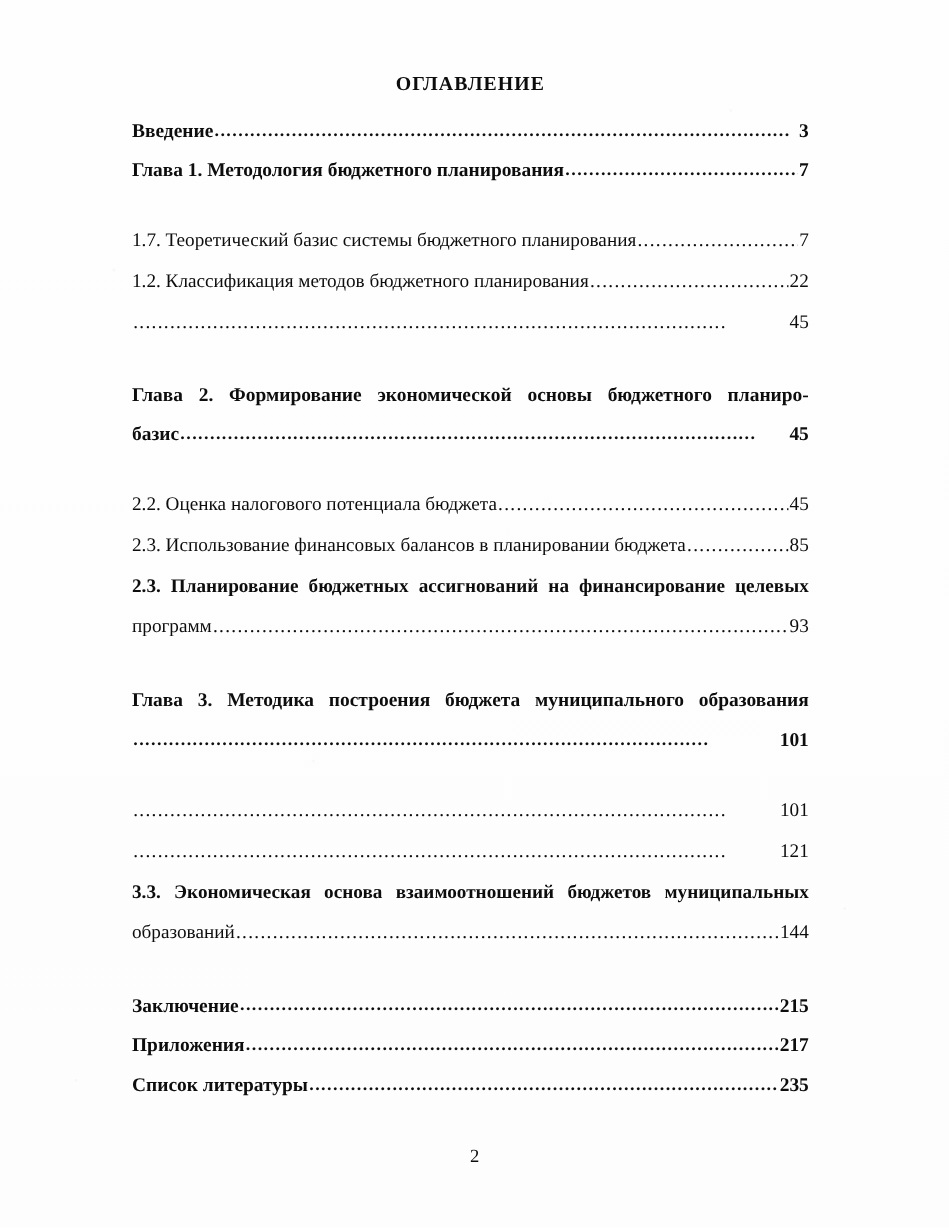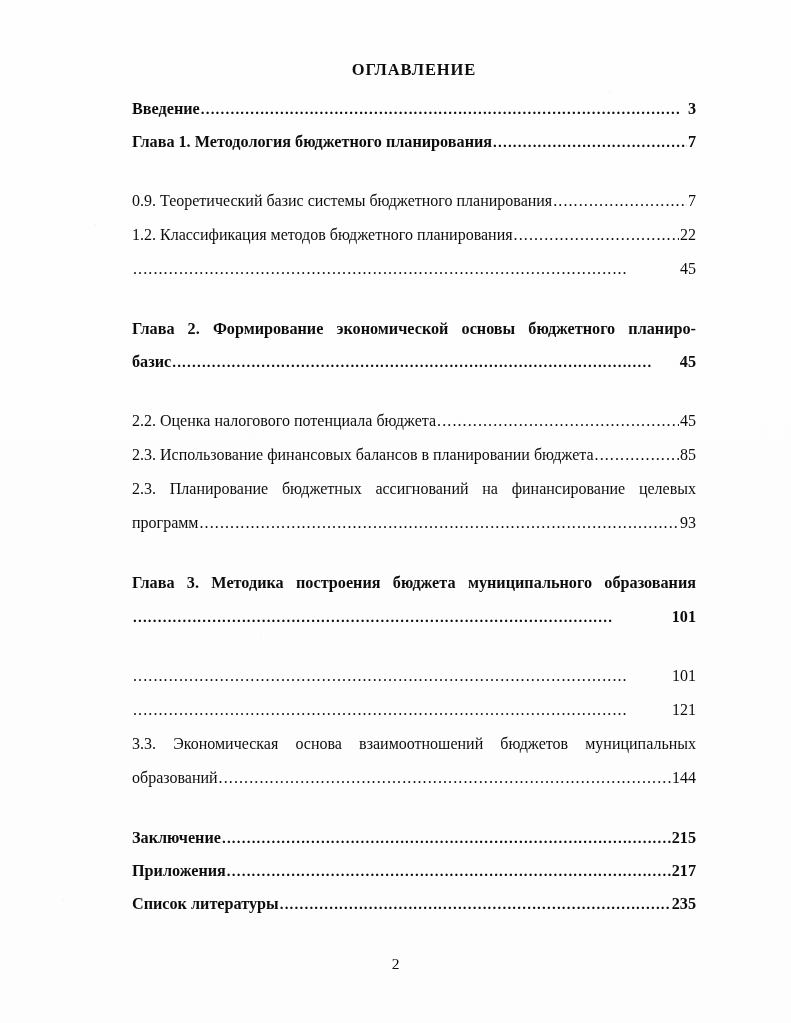--- a/index.html
+++ b/index.html
@@ -26,21 +26,21 @@
       radial-gradient(circle at 77% 9%,  rgba(0,0,0,0.02) 0 1px, transparent 1.6px),
       radial-gradient(circle at 33% 62%, rgba(0,0,0,0.018) 0 1px, transparent 1.6px),
       radial-gradient(circle at 89% 74%, rgba(0,0,0,0.02) 0 1px, transparent 1.6px),
       radial-gradient(circle at 8%  88%, rgba(0,0,0,0.018) 0 1px, transparent 1.6px),
       radial-gradient(circle at 58% 41%, rgba(0,0,0,0.015) 0 1px, transparent 1.6px),
       linear-gradient(#fefefe, #fdfdfd);
   }
 
   .content {
     position: absolute;
-    left: 132px;
+    left: 110px;
     top: 0;
     width: 564px;
   }
 
   .doc-title {
     text-align: center;
     font-weight: bold;
     font-size: 16.5px;
     letter-spacing: 0.9px;
     margin-top: 62px;
@@ -93,21 +93,21 @@
   
   .wrap-first {
     font-weight: bold;
     font-size: 16.2px;
     margin-bottom: 17px;
     text-align: justify;
     text-align-last: justify;
     line-height: 1;
   }
   .wrap-first-sub {
-    font-weight: normal;
+    font-weight: bold;
     font-size: 16px;
     margin-bottom: 18px;
     text-align: justify;
     text-align-last: justify;
     line-height: 1;
   }
 
   .gap-lg { height: 26px; }
 
   .page-number {
@@ -138,21 +138,21 @@
 
       <div class="entry lvl-top">
         <span class="label">Глава 1. Методология бюджетного планирования</span>
         <span class="leader">.................................................................................................</span>
         <span class="page-no">7</span>
       </div>
 
       <div class="gap-lg"></div>
 
       <div class="entry lvl-sub">
-        <span class="label">0.9. Теоретический базис системы бюджетного планирования</span>
+        <span class="label">1.7. Теоретический базис системы бюджетного планирования</span>
         <span class="leader">.................................................................................................</span>
         <span class="page-no">7</span>
       </div>
 
       <div class="entry lvl-sub">
         <span class="label">1.2. Классификация методов бюджетного планирования</span>
         <span class="leader">.................................................................................................</span>
         <span class="page-no">22</span>
       </div>
 

